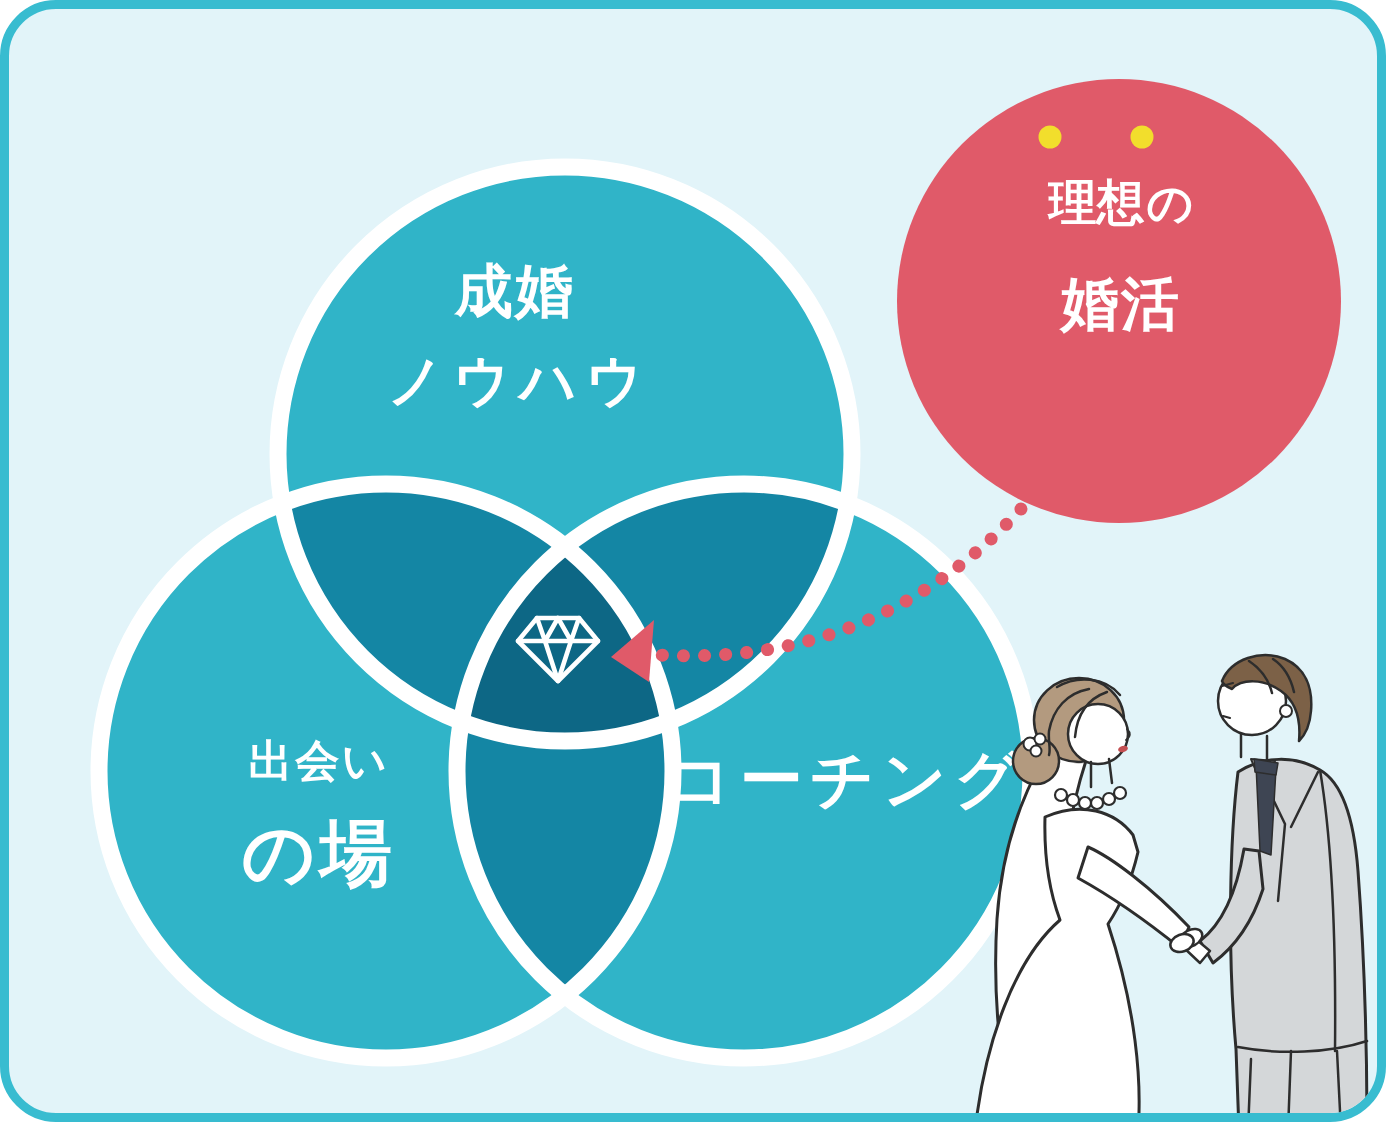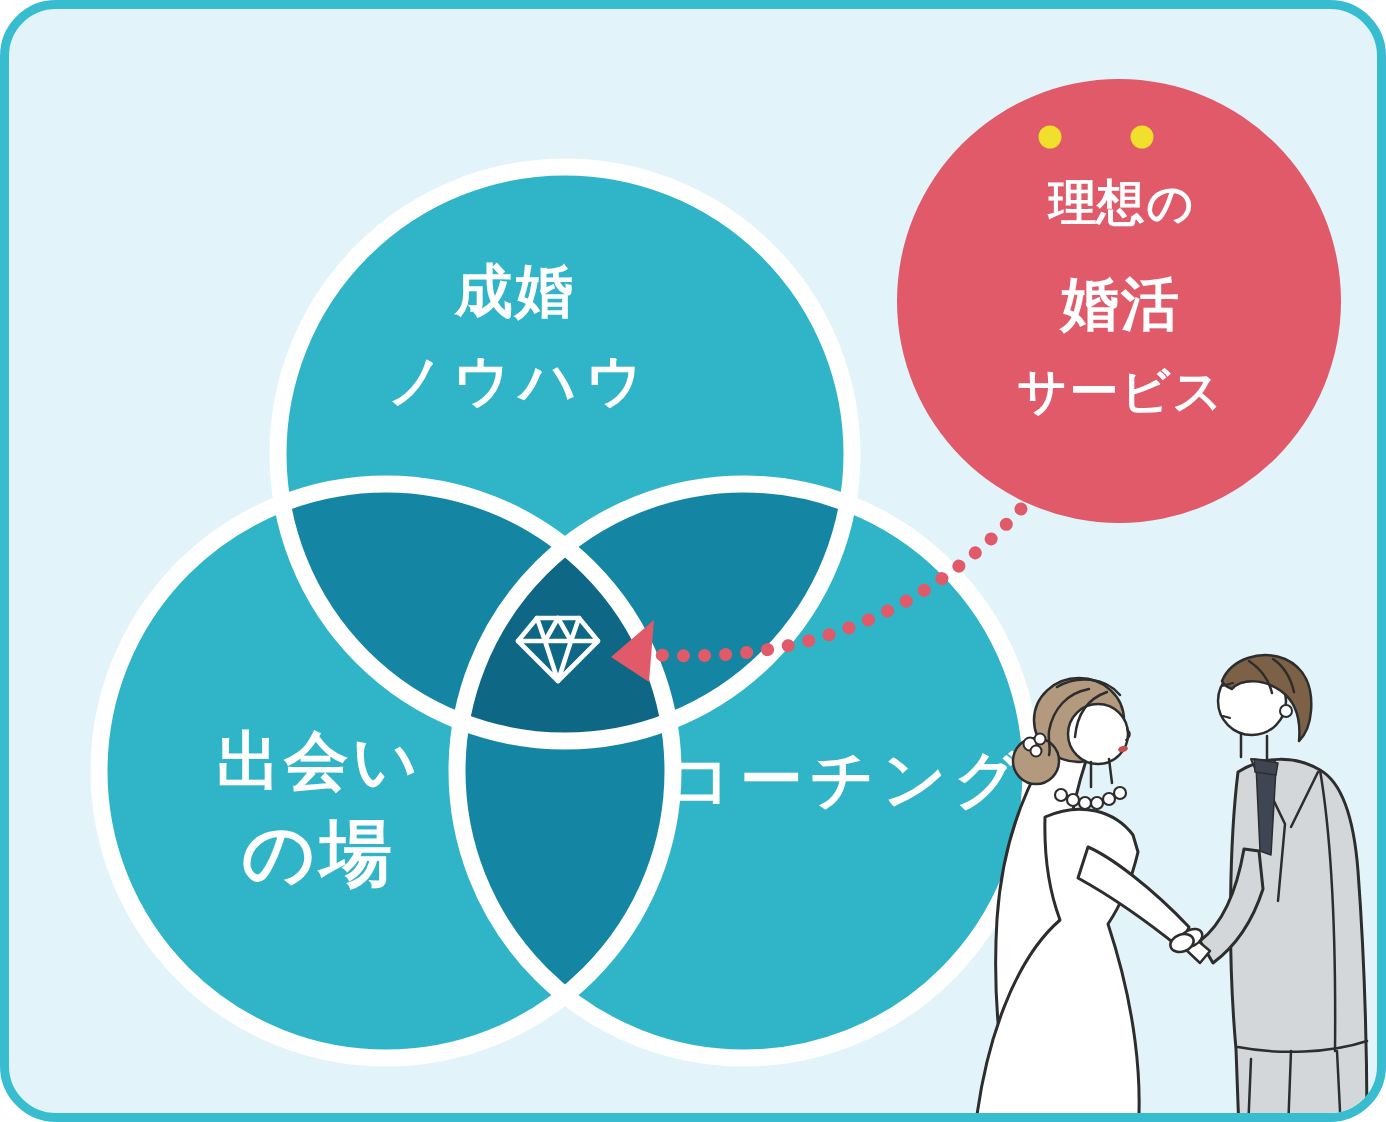--- a/index.html
+++ b/index.html
@@ -19,21 +19,21 @@
     color:#ffffff;
     font-weight:700;
     text-align:center;
     white-space:nowrap;
     pointer-events:none;
   }
   .t-top{left:306px;top:237px;width:400px;}
   .t-top .l1{font-size:58px;line-height:90px;letter-spacing:0.04em;}
   .t-top .l2{font-size:56px;line-height:90px;letter-spacing:0.16em;padding-left:0.16em;}
   .t-left{left:110px;top:706px;width:400px;}
-  .t-left .l1{font-size:64px;line-height:92px;letter-spacing:0.06em;}
+  .t-left .l1{font-size:44px;line-height:92px;letter-spacing:0.06em;}
   .t-left .l2{font-size:72px;line-height:92px;letter-spacing:0.06em;}
   .t-right{left:638px;top:740px;width:400px;}
   .t-right .l1{font-size:63px;line-height:60px;letter-spacing:0.12em;}
   .t-callout{left:912px;top:142px;width:400px;}
   .t-callout .row1{display:flex;align-items:baseline;justify-content:center;height:104px;}
   .t-callout .big{font-size:48px;line-height:104px;}
   .t-callout .small{font-size:46px;line-height:104px;margin-left:2px;}
   .t-callout .row2{font-size:58px;line-height:97px;letter-spacing:0.04em;}
   .t-callout .row3{font-size:49px;line-height:78px;letter-spacing:0.04em;}
 </style>
@@ -109,21 +109,20 @@
   <div class="vlabel t-right">
     <div class="l1">コーチング</div>
   </div>
 
   <div class="vlabel t-callout">
     <div class="row1">
       <span class="big">理想</span>
       <span class="small">の</span>
     </div>
     <div class="row2">婚活</div>
-    <div class="row3">サービス</div>
   </div>
 
   <svg class="layer" style="left:930px;top:580px;" width="456" height="542" viewBox="0 0 456 542">
     <g fill="none" stroke-linecap="round" stroke-linejoin="round" stroke="#2d2d2d">
 
       <path fill="#ffffff" stroke-width="3" d="M160,108 C 100,150 64,240 58,330 C 53,412 62,482 76,542 L 138,542 C 118,442 116,330 128,252 C 138,192 152,148 172,118 Z"></path>
 
       <ellipse cx="140" cy="131" rx="45" ry="42" stroke-width="2.5" fill="#b39a7f"></ellipse>
       <circle cx="97" cy="172" r="23" stroke-width="2.5" fill="#b39a7f"></circle>
       <circle cx="159" cy="145" r="30" fill="#ffffff" stroke-width="2.5"></circle>

